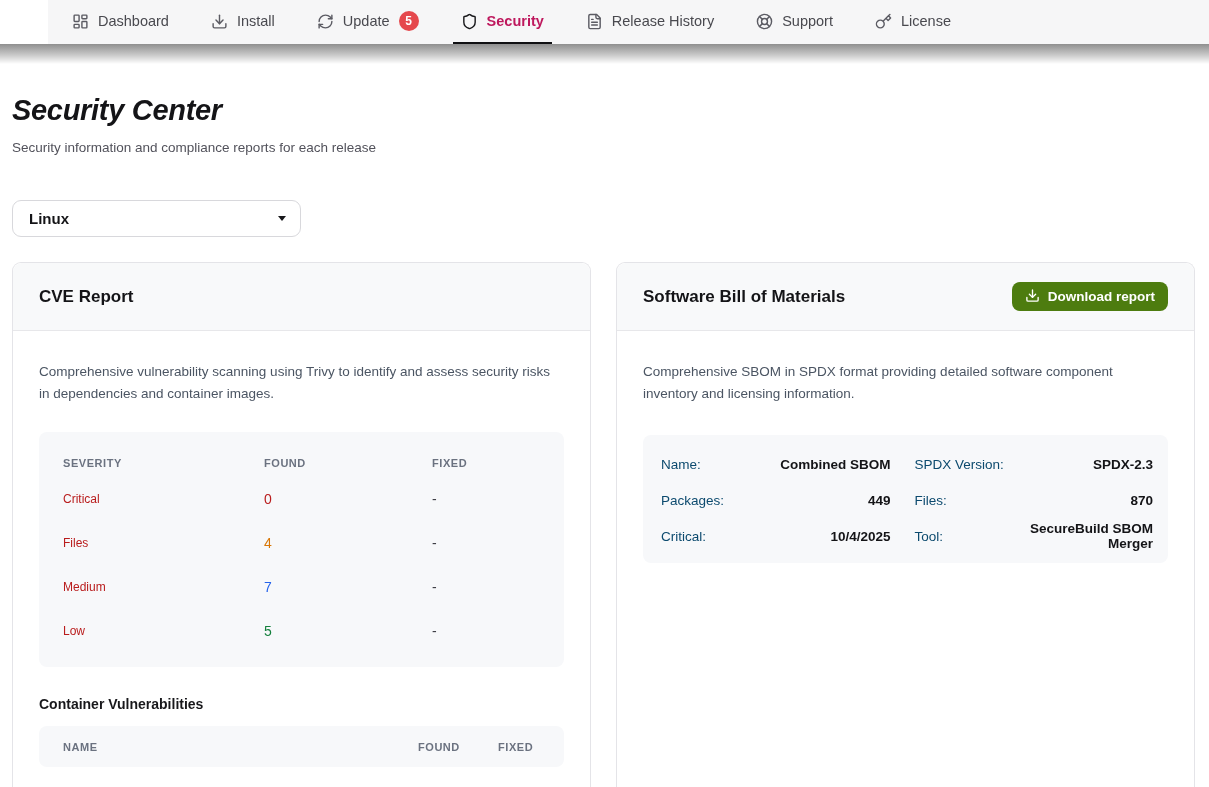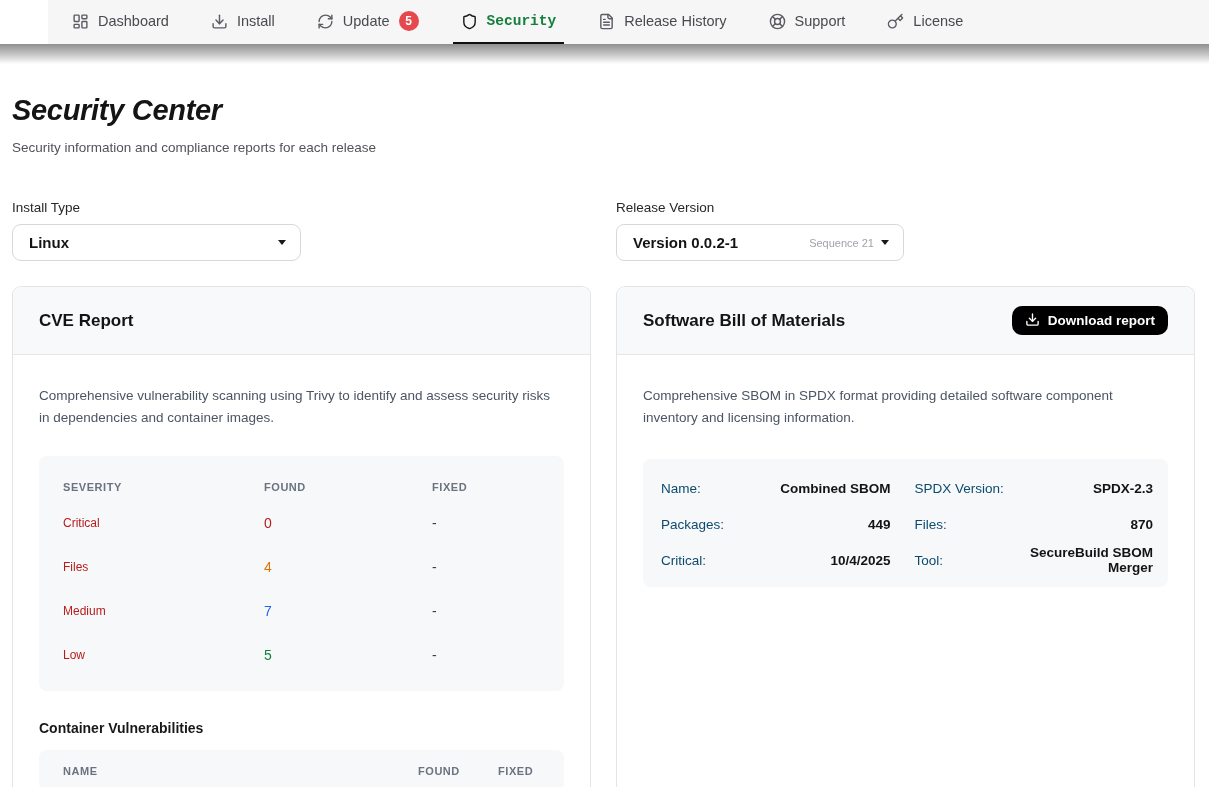--- a/index.html
+++ b/index.html
@@ -6,21 +6,21 @@
   html,body { width:1209px; height:787px; overflow:hidden; background:#ffffff;
     font-family:"Liberation Sans","DejaVu Sans",sans-serif; color:#18181b; }
 
   
   .topnav { height:44px; background:#f6f6f7; display:flex; align-items:stretch;
     padding-left:16px;margin-left:48px; }
   .nav-item { display:flex; align-items:center; gap:9px; padding:0 8px; margin-right:26px;
     font-size:14.5px; font-weight:500; color:#49494f; cursor:pointer; border-bottom:2.5px solid transparent; }
   .nav-item .nicon { display:flex; align-items:center; }
   .nav-item svg { stroke:#5b5b63; }
-  .nav-item.active { color:#15803d; font-weight:600; border-bottom-color:#101012;font-family:Liberation Mono, monospace; }
+  .nav-item.active { color:#be185d; font-weight:600; border-bottom-color:#101012; }
   .nav-item.active svg { stroke:#18181b; }
   .nav-badge { min-width:20px; height:20px; border-radius:10px; color:#fff; font-size:12px;
     font-weight:700; display:flex; align-items:center; justify-content:center; padding:0 6px; }
 
   .scroll-shadow { height:20px; background:linear-gradient(to bottom,#8f8f8f 0%,#c9c9c9 55%,#ffffff 100%); }
 
   
   .page { padding:0 14px 0 12px; }
   .page-title { font-size:29px; font-weight:700; letter-spacing:-0.3px; margin-top:30px; color:#141417;font-style:italic; }
   .page-subtitle { font-size:13.5px; color:#52525b; margin-top:13px; }
@@ -153,34 +153,23 @@
 </nav>
 <div class="scroll-shadow"></div>
 
 <main class="page">
 
   <h1 class="page-title">Security Center</h1>
   <p class="page-subtitle">Security information and compliance reports for each release</p>
 
   <div class="filters">
     <div class="filter-col">
-      <div class="filter-label">Install Type</div>
       <div class="select select-install">
         <span class="select-value">Linux</span>
         <span class="caret"></span>
-      </div>
-    </div>
-    <div class="filter-col">
-      <div class="filter-label">Release Version</div>
-      <div class="select select-release">
-        <span class="select-value">Version 0.0.2-1</span>
-        <span class="select-right">
-          <span class="select-meta">Sequence 21</span>
-          <span class="caret"></span>
-        </span>
       </div>
     </div>
   </div>
 
   <div class="cards">
 
     <section class="card">
       <div class="card-header">
         <h2 class="card-title">CVE Report</h2>
       </div>
@@ -220,21 +209,21 @@
           <span class="th">NAME</span>
           <span class="th">FOUND</span>
           <span class="th">FIXED</span>
         </div>
       </div>
     </section>
 
     <section class="card">
       <div class="card-header">
         <h2 class="card-title">Software Bill of Materials</h2>
-        <button class="btn-primary" style="background-color: #000000; border-radius: 10px;">
+        <button class="btn-primary" style="background-color: #4d7c0f;">
           <span class="nicon">
             <svg width="15" height="15" viewBox="0 0 24 24" fill="none" stroke="#ffffff" stroke-width="2.2" stroke-linecap="round" stroke-linejoin="round">
                 <path d="M21 15v4a2 2 0 0 1-2 2H5a2 2 0 0 1-2-2v-4"></path>
                 <polyline points="7 10 12 15 17 10"></polyline>
                 <line x1="12" y1="15" x2="12" y2="3"></line>
               </svg>
           </span>
           <span>Download report</span>
         </button>
       </div>

